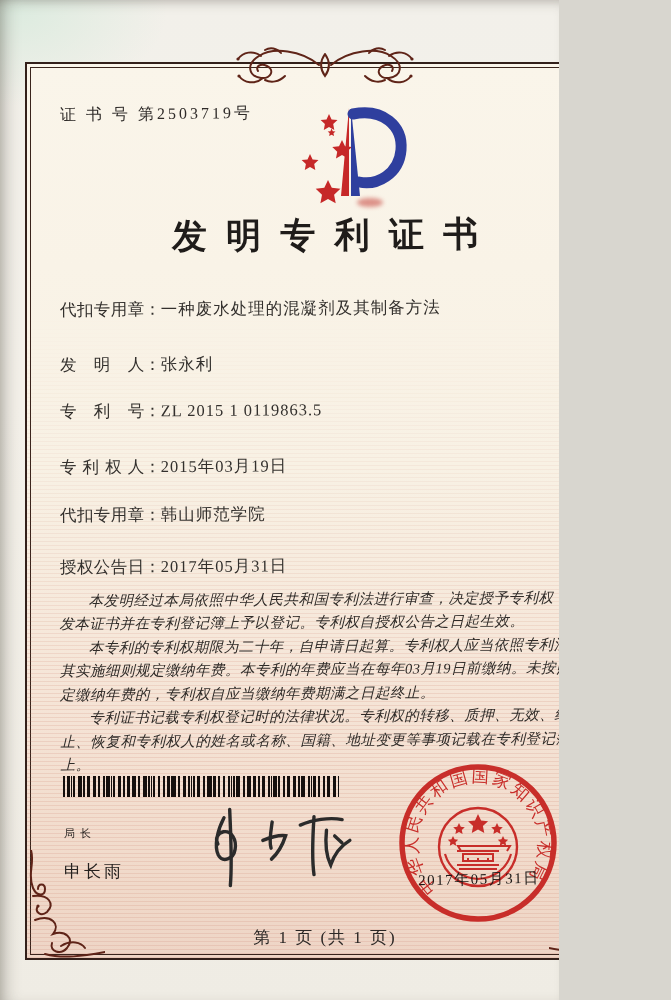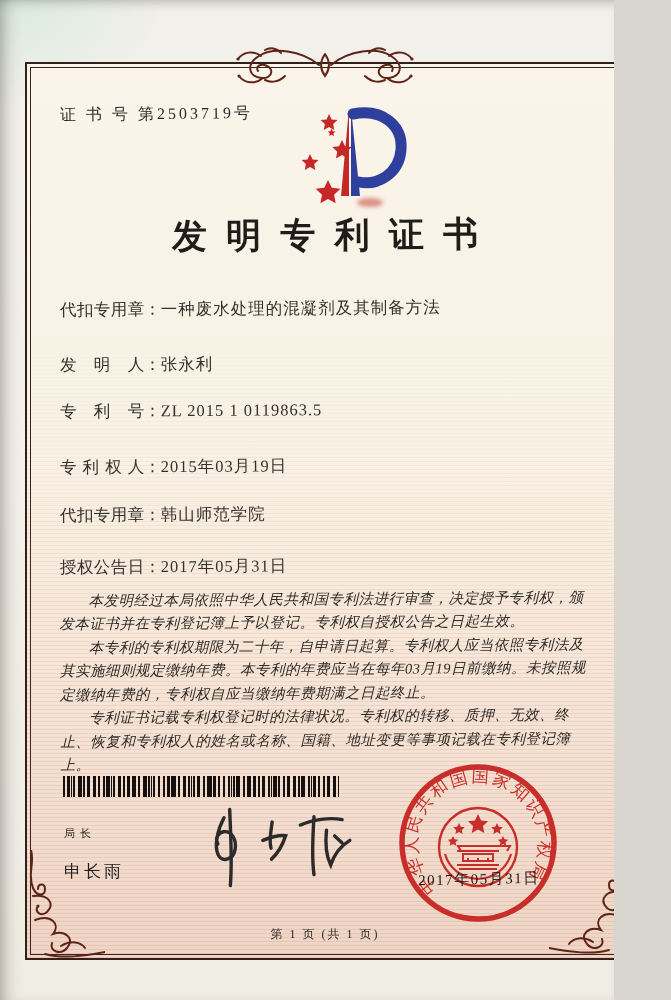--- a/index.html
+++ b/index.html
@@ -1,18 +1,18 @@
 <!DOCTYPE html>
 <html><head>
 <meta charset="utf-8">
 <style>
   html,body{margin:0;padding:0;}
   body{background:#d8d6cf;font-family:"Liberation Serif","DejaVu Serif",serif;}
   #scan{
-    position:relative;width:614px;height:1000px;overflow:hidden;
+    position:relative;width:559px;height:1000px;overflow:hidden;
     background:
       radial-gradient(ellipse 260px 160px at 2% 1%, #dcebdf 0%, rgba(220,235,223,0) 60%),
       linear-gradient(180deg,#f2f0ea 0%,#f4f1ea 40%,#efece4 100%);
     box-shadow:inset 14px 0 18px -12px rgba(60,55,45,.45), inset 0 10px 14px -10px rgba(60,55,45,.35);
   }
   
   #frame{
     position:absolute;left:25px;top:62px;width:596px;height:894px;
     border:2.5px solid #33201a;
     background:
@@ -48,21 +48,21 @@
       repeating-linear-gradient(90deg,#15100e 0 2px,transparent 2px 5px),
       repeating-linear-gradient(90deg,#15100e 0 1px,transparent 1px 8px),
       repeating-linear-gradient(90deg,transparent 0 4px,#15100e 4px 6px,transparent 6px 13px);
   }
   #director-label{left:37px;top:762px;font-size:11px;color:#262220;letter-spacing:5px;}
   #director-name{left:37px;top:796px;font-size:17px;color:#262220;letter-spacing:3px;}
   #signature{left:158px;top:732px;}
   #seal{left:366px;top:694px;opacity:.92;}
   #seal-date{left:362px;top:806px;width:180px;text-align:center;font-size:15px;color:#1d1a18;
              letter-spacing:1.5px;transform:rotate(-1.2deg);}
-  #page-info{left:0;top:862px;width:100%;text-align:center;font-size:12px;color:#2c2826;letter-spacing:2px;}
+  #page-info{left:0;top:862px;width:100%;text-align:center;font-size:17px;color:#2c2826;letter-spacing:2px;}
   #tax-stamp{position:absolute;left:527px;top:72px;transform:rotate(-38deg);opacity:.82;}
   #top-ornament{left:188px;top:-26px;}
   .corner-orn{position:absolute;}
   #orn-bl{left:-6px;top:786px;}
   #orn-br{right:-10px;top:782px;transform:scale(-1,1);}
   #logo{left:238px;top:14px;}
   svg text{font-family:"Liberation Serif","DejaVu Serif",serif;}
 </style>
 </head>
 <body>

